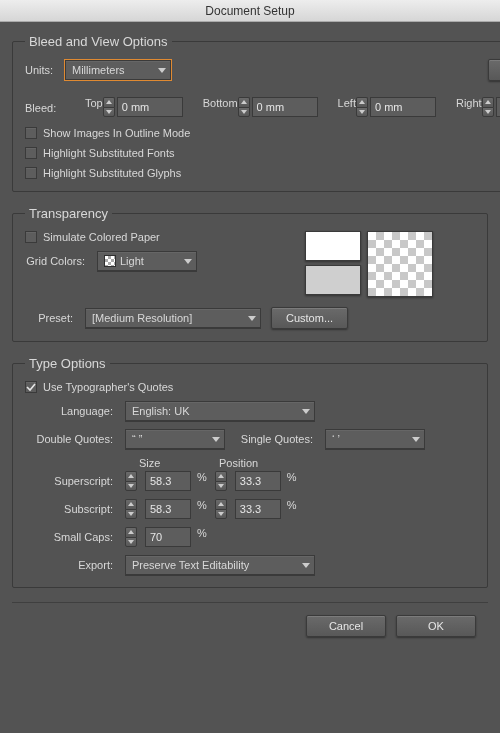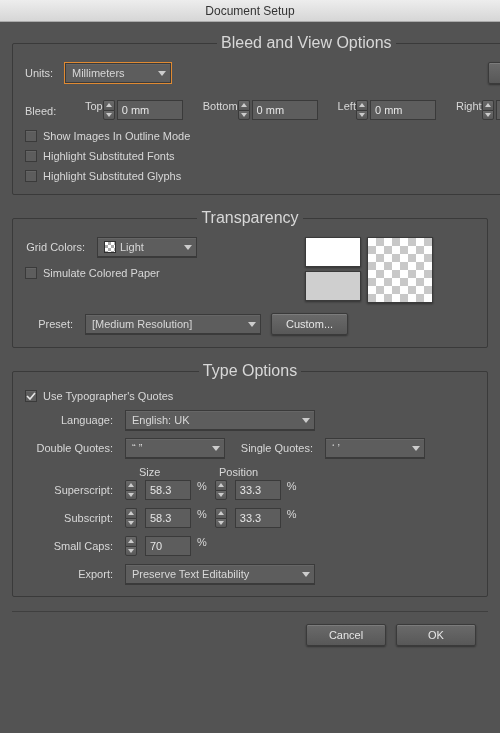--- a/index.html
+++ b/index.html
@@ -29,22 +29,21 @@
   fieldset {
     border: 1px solid #3a3a3a;
     border-radius: 2px;
     margin: 0 0 14px 0;
     padding: 10px 12px 12px 12px;
     position: relative;
   }
   legend {
     padding: 0 4px;
     color: #d8d8d8;
-    font-size: 16px;
-    text-align: center;
+    font-size: 13px;
   }
   .row {
     display: flex;
     align-items: center;
     margin-bottom: 8px;
   }
   .row:last-child { margin-bottom: 0; }
   label.lbl {
     text-align: right;
     padding-right: 12px;
@@ -304,32 +303,32 @@
         <span class="box"></span>
         <span>Highlight Substituted Glyphs</span>
       </div>
     </div>
   </fieldset>
 
   <fieldset>
     <legend>Transparency</legend>
     <div style="display:flex; gap:20px;">
       <div style="flex:1">
+        <div class="row">
+          <div class="checkbox">
+            <span class="box"></span>
+            <span>Simulate Colored Paper</span>
+          </div>
+        </div>
         <div class="row" style="margin-bottom:10px">
           <label class="lbl" style="width:72px">Grid Colors:</label>
           <div class="select" style="width:100px">
             <span class="checker-tiny"></span>
             <span style="flex:1">Light</span>
             <span class="select-caret"></span>
-          </div>
-        </div>
-        <div class="row">
-          <div class="checkbox">
-            <span class="box"></span>
-            <span>Simulate Colored Paper</span>
           </div>
         </div>
       </div>
       <div style="display:flex; gap:6px; padding-right:42px">
         <div class="swatches" style="grid-template-columns:56px; grid-template-rows:30px 30px;">
           <div class="swatch" style="background:#ffffff"></div>
           <div class="swatch" style="background:#cfcfcf"></div>
         </div>
         <div class="checker-big"></div>
       </div>

